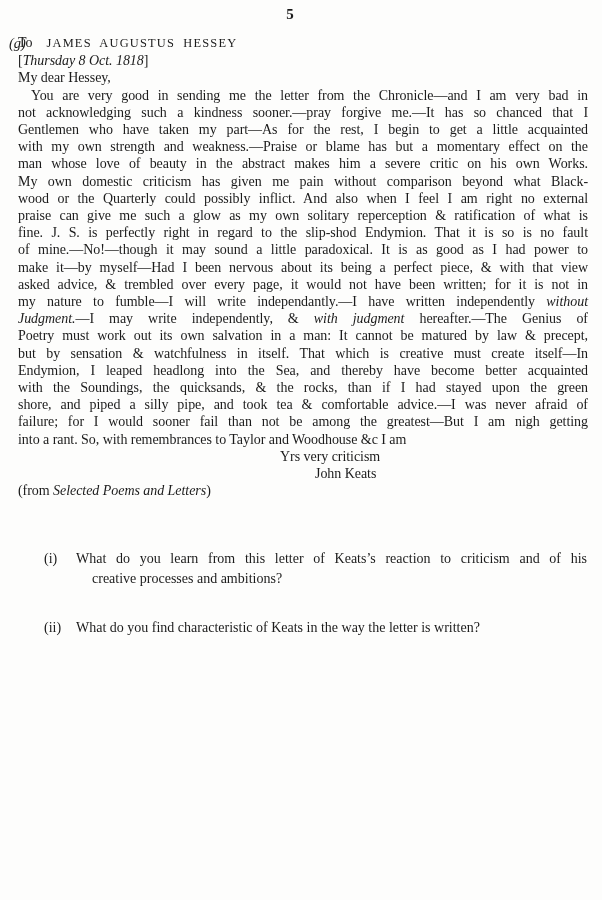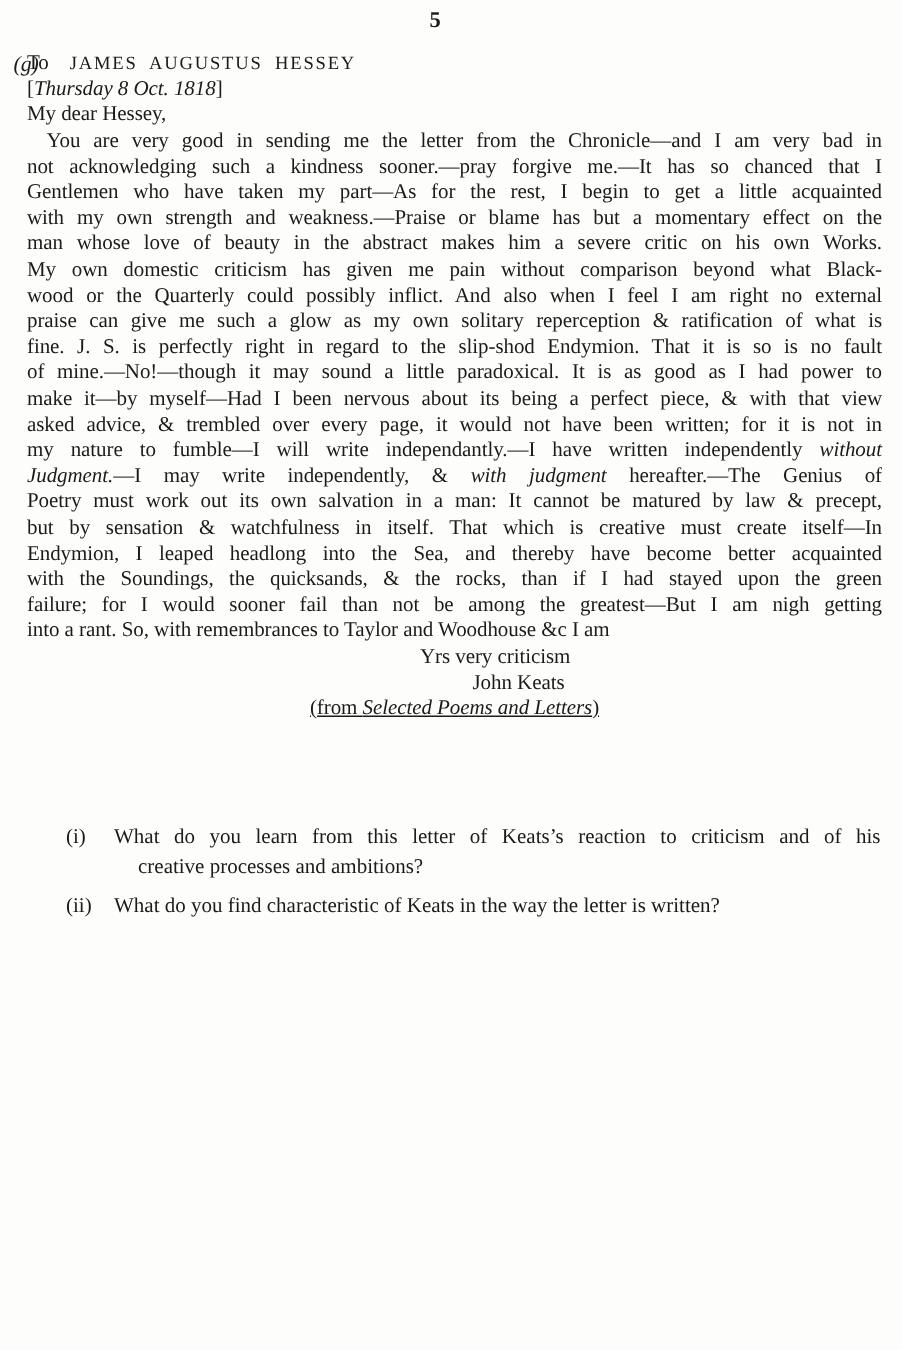--- a/index.html
+++ b/index.html
@@ -31,27 +31,27 @@
   .ind{text-indent:13px;}
   .it{font-style:italic;}
   .sc{
     margin-left:14px;
     font-size:12.4px;
     letter-spacing:1.2px;
     word-spacing:4px;
   }
   .sig1{margin-left:262px;}
   .sig2{margin-left:297px;}
-  .attr{text-align:center;text-decoration:underline;}
+  .attr{text-align:left;}
   .questions{
     position:absolute;top:549px;left:44px;width:543px;
     font-size:14px;line-height:20px;
   }
   .question{display:flex;}
-  .question + .question{margin-top:6px;justify-content:space-between;}
+  .question + .question{margin-top:29px;justify-content:space-between;}
   .qlabel{width:32px;flex:none;}
   .qbody{flex:1;}
   .qbody .j{text-align:justify;text-align-last:justify;}
   .ind2{padding-left:16px;}
 </style>
 </head>
 <body>
 
 <div class="page">
 
@@ -74,20 +74,21 @@
       <div class="tline j"><span>fine. J. S. is perfectly right in regard to the slip-shod Endymion. That it is so is no fault</span></div>
       <div class="tline j"><span>of mine.—No!—though it may sound a little paradoxical. It is as good as I had power to</span></div>
       <div class="tline j"><span>make it—by myself—Had I been nervous about its being a perfect piece, &amp; with that view</span></div>
       <div class="tline j"><span>asked advice, &amp; trembled over every page, it would not have been written; for it is not in</span></div>
       <div class="tline j"><span>my nature to fumble—I will write independantly.—I have written independently </span><span class="it">without</span></div>
       <div class="tline j"><span class="it">Judgment.</span><span>—I may write independently, &amp; </span><span class="it">with judgment</span><span> hereafter.—The Genius of</span></div>
       <div class="tline j"><span>Poetry must work out its own salvation in a man: It cannot be matured by law &amp; precept,</span></div>
       <div class="tline j"><span>but by sensation &amp; watchfulness in itself. That which is creative must create itself—In</span></div>
       <div class="tline j"><span>Endymion, I leaped headlong into the Sea, and thereby have become better acquainted</span></div>
       <div class="tline j"><span>with the Soundings, the quicksands, &amp; the rocks, than if I had stayed upon the green</span></div>
+      <div class="tline j"><span>shore, and piped a silly pipe, and took tea &amp; comfortable advice.—I was never afraid of</span></div>
       <div class="tline j"><span>failure; for I would sooner fail than not be among the greatest—But I am nigh getting</span></div>
       <div class="tline"><span>into a rant. So, with remembrances to Taylor and Woodhouse &amp;c I am</span></div>
       <div class="tline sig1"><span>Yrs very criticism</span></div>
       <div class="tline sig2"><span>John Keats</span></div>
       <div class="tline attr"><span>(from </span><span class="it">Selected Poems and Letters</span><span>)</span></div>
     </div>
 
   <div class="questions">
     <div class="question">
       <div class="qlabel">(i)</div>

